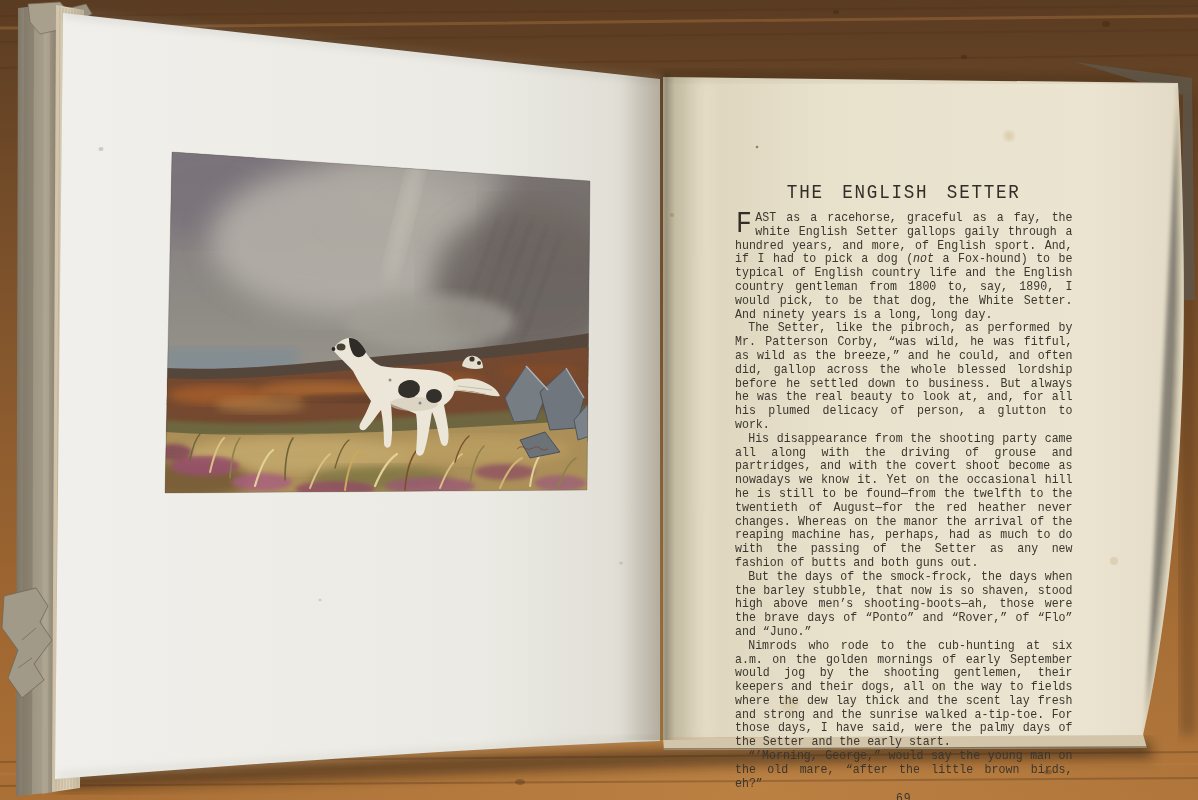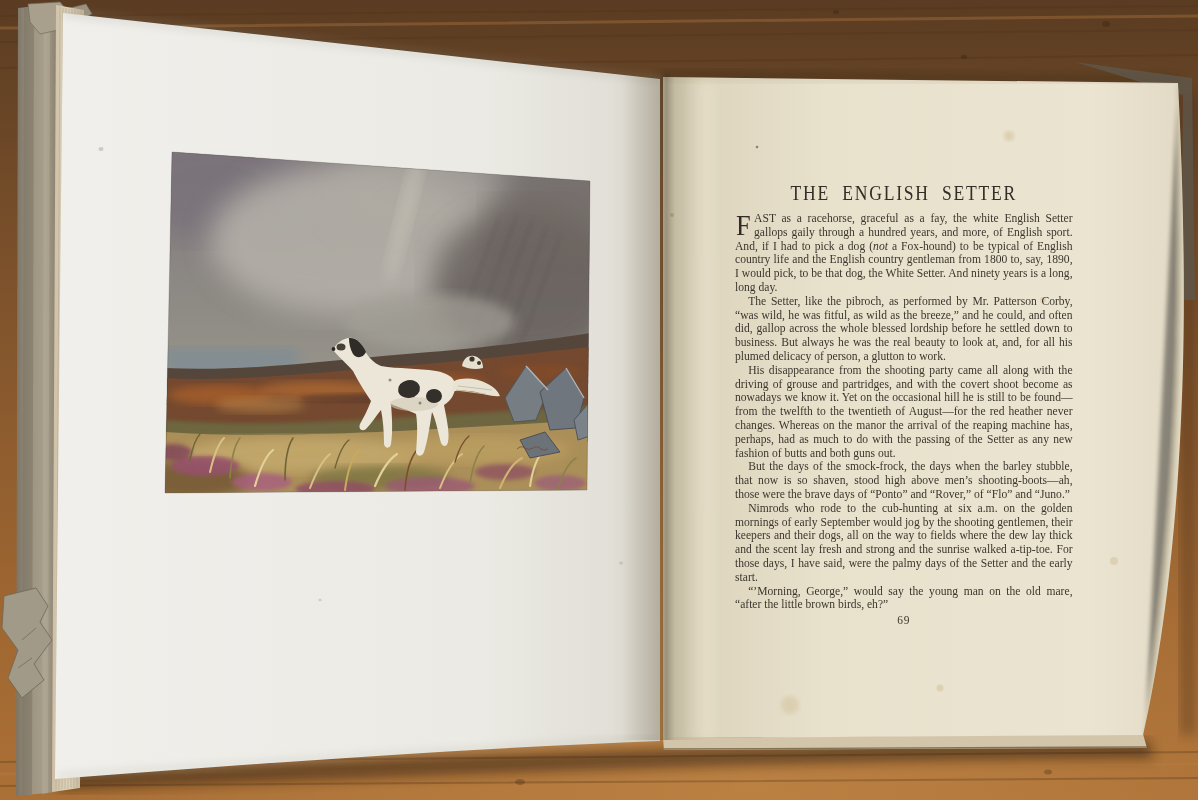--- a/index.html
+++ b/index.html
@@ -1,17 +1,17 @@
 <!DOCTYPE html>
 <html><head>
 <meta charset="utf-8">
 <style>
   html,body{margin:0;padding:0;background:#4a3019;}
   #scene{position:relative;width:1198px;height:800px;overflow:hidden;
-         font-family:Liberation Serif, serif;}
+         font-family:Liberation Mono, monospace;}
   #scene svg{position:absolute;left:0;top:0;}
   
   .text-block{
     position:absolute;left:735px;top:182px;width:384px;
     transform:scaleX(0.879);transform-origin:left top;
     color:#3b362e;font-size:13.2px;line-height:13.8px;
     text-align:justify;
   }
   .text-block h1{
     margin:0 0 7px 0;font-size:20px;font-weight:normal;line-height:22px;

